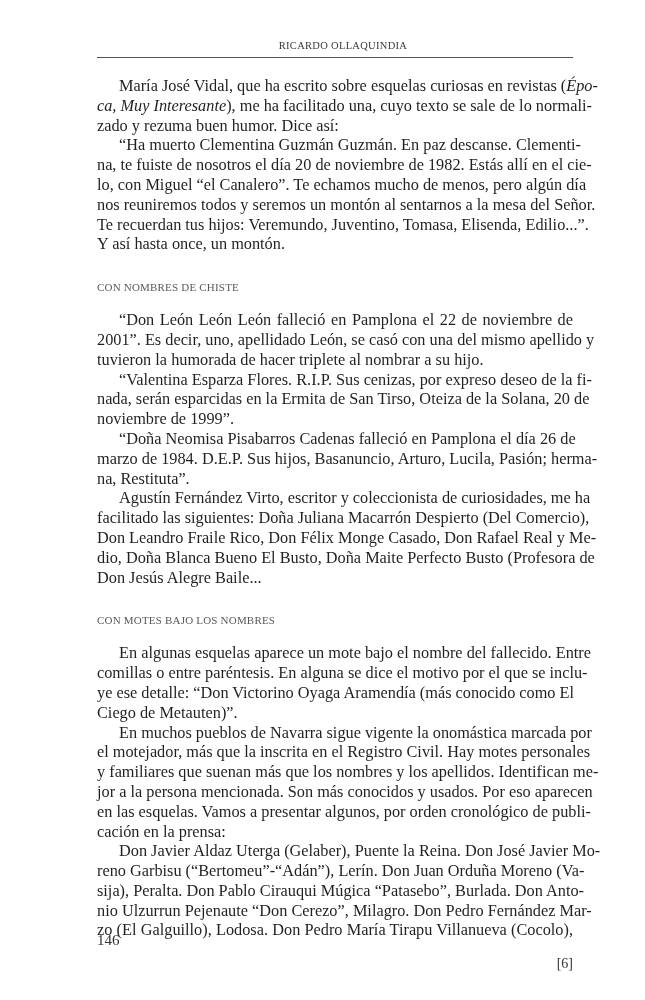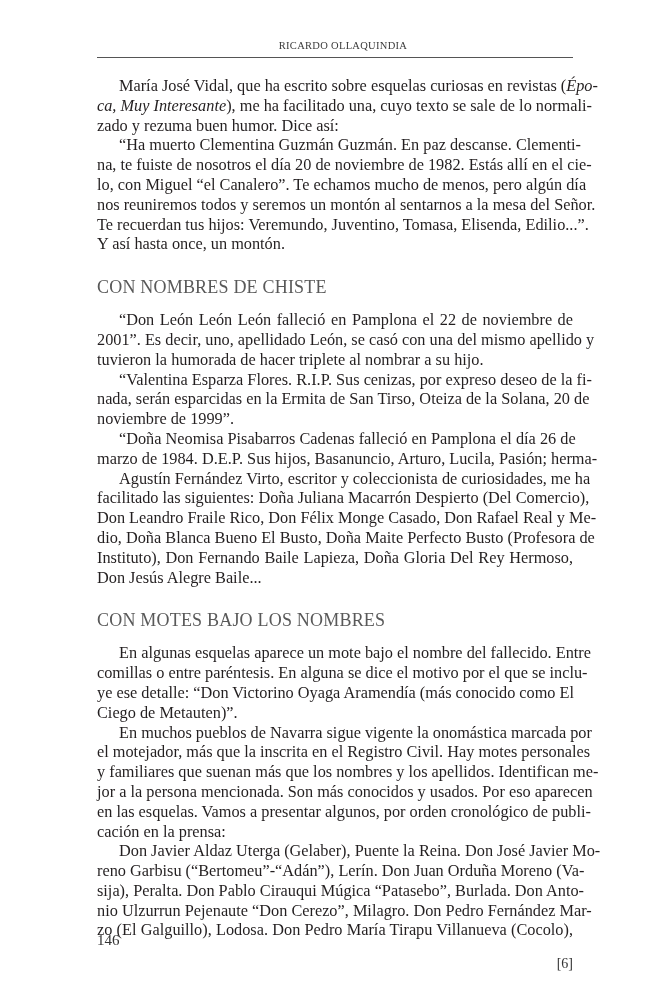--- a/index.html
+++ b/index.html
@@ -9,21 +9,21 @@
   .running-head { position: absolute; top: 40px; left: 8px; width: 476px; text-align: center;
                   font-size: 10.5px; letter-spacing: 0.3px; color: #3a3a3a; }
   .head-rule { position: absolute; top: 57px; left: 0; width: 476px; height: 0;
                border-top: 1px solid #555; }
   .body { position: absolute; top: 76px; left: 0; width: 476px; }
   .line { display: block; height: 19.8px; line-height: 19.8px; font-size: 16.3px;
           text-align: justify; text-align-last: justify; white-space: nowrap; }
   .line.last { text-align-last: left; }
   .line.indent { text-indent: 22px; }
   .gap { height: 22px; }
-  .heading { height: 22px; line-height: 22px; font-size: 18px; color: #595959;
+  .heading { height: 22px; line-height: 22px; font-size: 11px; color: #595959;
              letter-spacing: 0.2px; margin-bottom: 12px; white-space: nowrap; }
   i { font-style: italic; }
   .footer-left { position: absolute; top: 932px; left: 0; font-size: 15px; color: #333; }
   .footer-right { position: absolute; top: 956px; right: 0; font-size: 14px; color: #333; }
 </style>
 </head>
 <body>
 
 <div class="page">
   <div class="running-head">RICARDO OLLAQUINDIA</div>
@@ -55,27 +55,27 @@
       <span class="line last">tuvieron la humorada de hacer triplete al nombrar a su hijo.</span>
     </div>
     <div>
       <span class="line indent">“Valentina Esparza Flores. R.I.P. Sus cenizas, por expreso deseo de la fi-</span>
       <span class="line">nada, serán esparcidas en la Ermita de San Tirso, Oteiza de la Solana, 20 de</span>
       <span class="line last">noviembre de 1999”.</span>
     </div>
     <div>
       <span class="line indent">“Doña Neomisa Pisabarros Cadenas falleció en Pamplona el día 26 de</span>
       <span class="line">marzo de 1984. D.E.P. Sus hijos, Basanuncio, Arturo, Lucila, Pasión; herma-</span>
+      <span class="line last">na, Restituta”.</span>
     </div>
     <div>
       <span class="line indent">Agustín Fernández Virto, escritor y coleccionista de curiosidades, me ha</span>
       <span class="line">facilitado las siguientes: Doña Juliana Macarrón Despierto (Del Comercio),</span>
       <span class="line">Don Leandro Fraile Rico, Don Félix Monge Casado, Don Rafael Real y Me-</span>
       <span class="line">dio, Doña Blanca Bueno El Busto, Doña Maite Perfecto Busto (Profesora de</span>
-      <span class="line">Instituto), Don Fernando Baile Lapieza, Doña Gloria Del Rey Hermoso,</span>
       <span class="line last">Don Jesús Alegre Baile...</span>
     </div>
 
     <div class="gap"></div>
     <div class="heading">CON MOTES BAJO LOS NOMBRES</div>
 
     <div>
       <span class="line indent">En algunas esquelas aparece un mote bajo el nombre del fallecido. Entre</span>
       <span class="line">comillas o entre paréntesis. En alguna se dice el motivo por el que se inclu-</span>
       <span class="line">ye ese detalle: “Don Victorino Oyaga Aramendía (más conocido como El</span>

